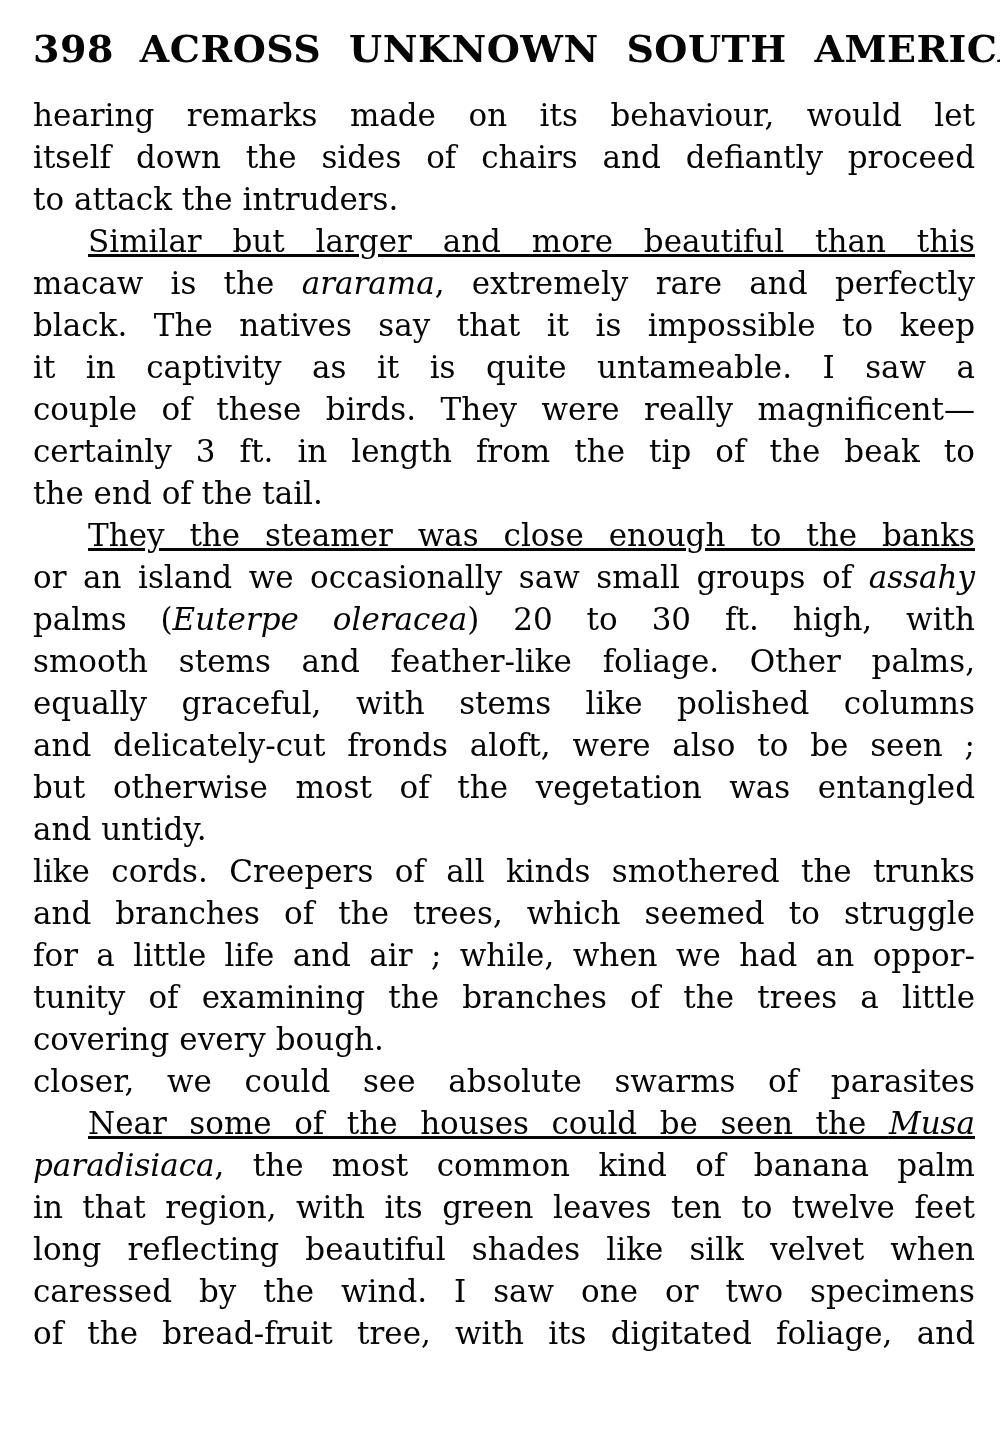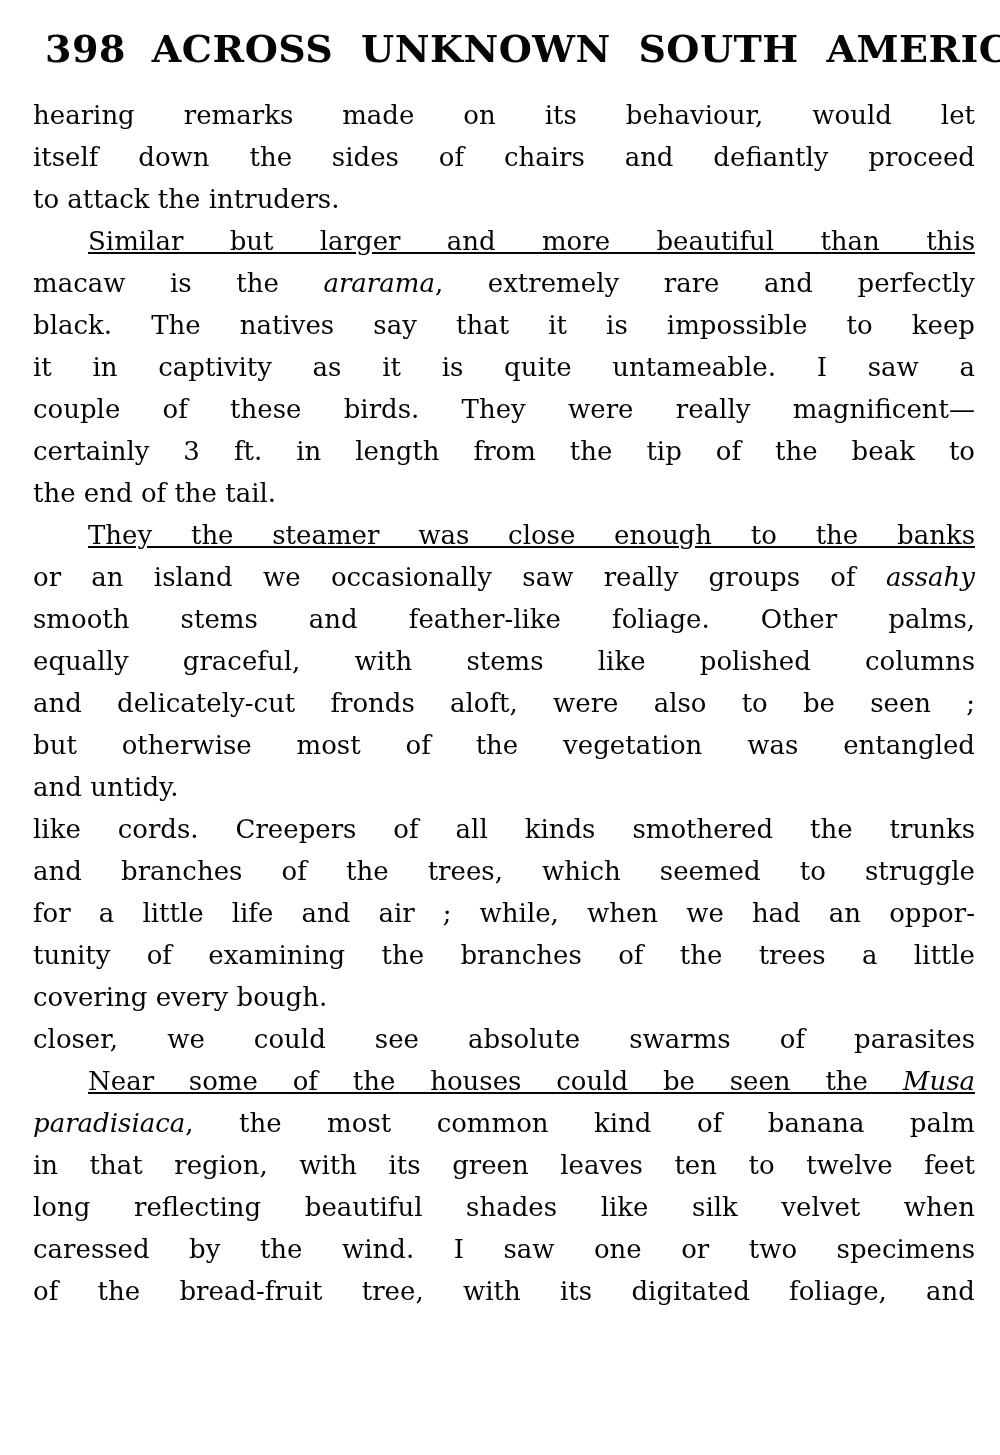--- a/index.html
+++ b/index.html
@@ -15,24 +15,24 @@
     overflow: hidden;
   }
   .header {
     font-weight: bold;
     font-size: 38px;
     line-height: 46px;
     letter-spacing: 0.5px;
     word-spacing: 14px;
     white-space: nowrap;
   }
-  .header .pnum { margin-right: 26px; margin-left: 12px; }
+  .header .pnum { margin-right: 26px; }
   .body-text {
     margin-top: 22px;
-    font-size: 26px;
+    font-size: 31px;
     line-height: 42px;
   }
   .para { margin: 0; }
   .line {
     text-align: justify;
     text-align-last: justify;
     height: 42px;
     overflow: visible;
   }
   .line.indent { text-indent: 55px; text-decoration: underline; }
@@ -56,21 +56,22 @@
         <div class="line indent"><span>Similar but larger and more beautiful than this</span></div>
         <div class="line"><span>macaw is the </span><span class="it">ararama</span><span>, extremely rare and perfectly</span></div>
         <div class="line"><span>black. The natives say that it is impossible to keep</span></div>
         <div class="line"><span>it in captivity as it is quite untameable. I saw a</span></div>
         <div class="line"><span>couple of these birds. They were really magnificent—</span></div>
         <div class="line"><span>certainly 3 ft. in length from the tip of the beak to</span></div>
         <div class="line end"><span>the end of the tail.</span></div>
       </div>
       <div class="para">
         <div class="line indent"><span>They the steamer was close enough to the banks</span></div>
-        <div class="line"><span>or an island we occasionally saw really groups of </span><span class="it">assahy</span></div>
+        <div class="line"><span>or an island we occasionally saw small groups of </span><span class="it">assahy</span></div>
+        <div class="line"><span>palms (</span><span class="it">Euterpe oleracea</span><span>) 20 to 30 ft. high, with</span></div>
         <div class="line"><span>smooth stems and feather-like foliage. Other palms,</span></div>
         <div class="line"><span>equally graceful, with stems like polished columns</span></div>
         <div class="line"><span>and delicately-cut fronds aloft, were also to be seen ;</span></div>
         <div class="line"><span>but otherwise most of the vegetation was entangled</span></div>
         <div class="line end"><span>and untidy.</span></div>
       </div>
       <div class="para">
         <div class="line"><span>like cords. Creepers of all kinds smothered the trunks</span></div>
         <div class="line"><span>and branches of the trees, which seemed to struggle</span></div>
         <div class="line"><span>for a little life and air ; while, when we had an oppor-</span></div>

